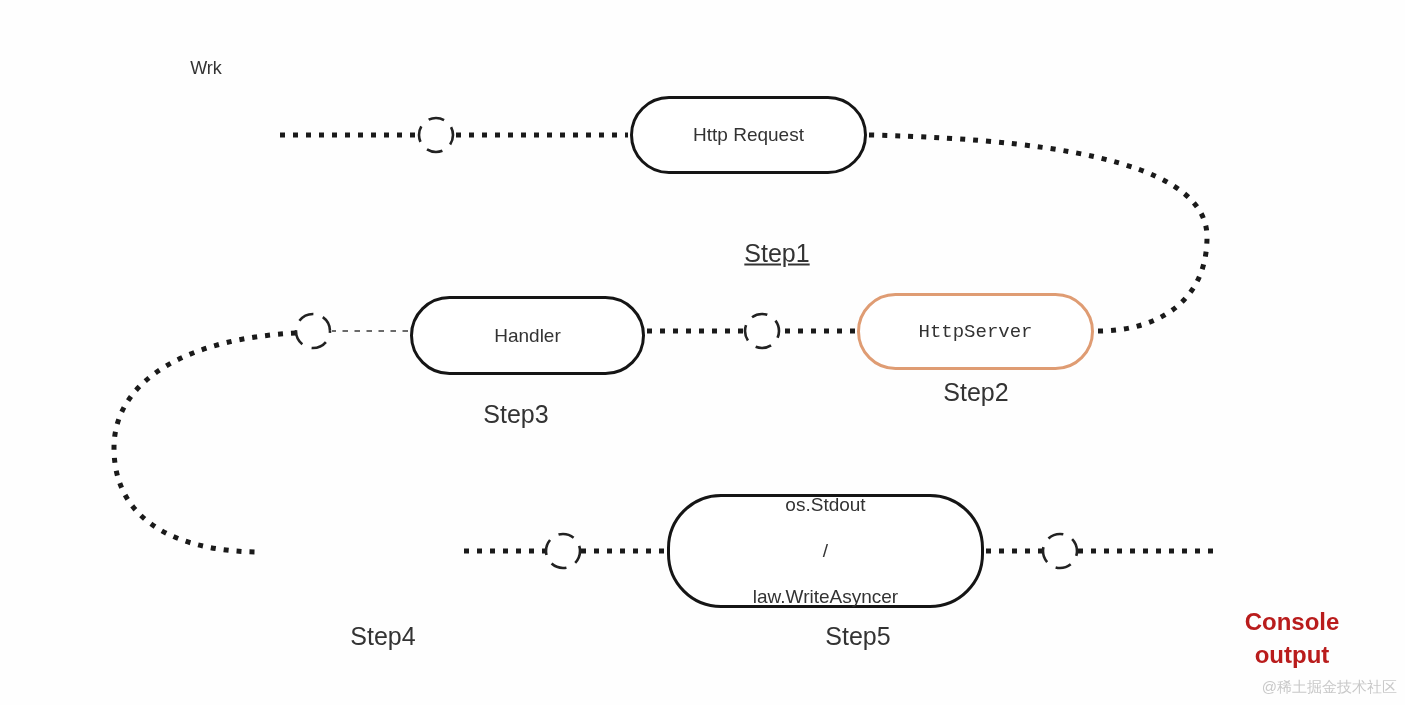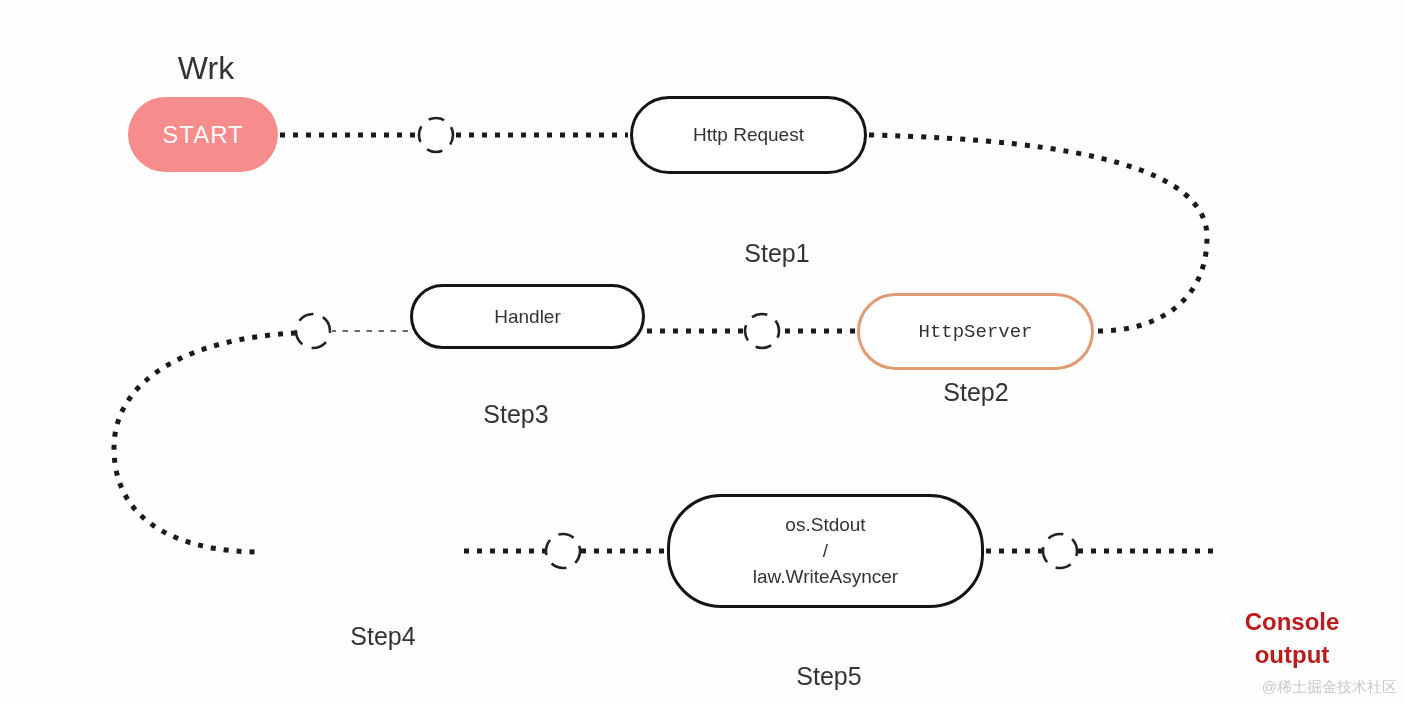--- a/index.html
+++ b/index.html
@@ -44,40 +44,40 @@
     color:var(--terminal-text);
     font-size:24px;
     font-weight:500;
     letter-spacing:1px;
     border:none;
   }
   .node.start{ left:128px; top:97px; width:150px; height:75px; border-radius:38px; background:var(--start-fill); }
   .node.finish{ left:1217px; top:515px; width:153px; height:75px; border-radius:38px; background:var(--finish-fill); }
 
   .node.http-request{ left:630px; top:96px; width:237px; height:78px; border-radius:39px; border:3.5px solid var(--node-border-dark);align-items:center; }
-  .node.handler{ left:410px; top:284px; width:235px; height:65px; border-radius:40px; border:3.5px solid var(--node-border-dark); }
+  .node.handler{ left:410px; top:296px; width:235px; height:79px; border-radius:40px; border:3.5px solid var(--node-border-dark); }
   .node.http-server{ left:857px; top:293px; width:237px; height:77px; border-radius:39px; border:3px solid var(--httpserver-border);font-family:Liberation Mono, monospace; }
   .node.zag-logger{ left:263px; top:514px; width:199px; height:75px; border-radius:38px; border:3px solid var(--zaglogger-border); }
-  .node.stdout{ left:667px; top:494px; width:317px; height:114px; border-radius:54px; border:3.5px solid var(--node-border-dark); flex-direction:column; line-height:26px; }
+  .node.stdout{ left:667px; top:494px; width:317px; height:114px; border-radius:54px; border:3.5px solid var(--node-border-dark); flex-direction:column; line-height:26px;gap:20px; }
 
   .caption{
     position:absolute;
     transform:translate(-50%,-50%);
     color:var(--label);
     font-size:25px;
     font-weight:500;
     white-space:nowrap;
     z-index:3;
   }
-  .caption.wrk{ left:206px; top:68px; font-size:32px; }
-  .caption.step1{ left:777px; top:253px; }
+  .caption.wrk{ left:206px; top:68px; font-size:18px; }
+  .caption.step1{ left:777px; top:253px;text-decoration:underline; }
   .caption.step2{ left:976px; top:392px; }
   .caption.step3{ left:516px; top:414px; }
   .caption.step4{ left:383px; top:636px; }
-  .caption.step5{ left:829px; top:636px;margin-top:40px; }
+  .caption.step5{ left:858px; top:636px; }
   .caption.console{
     left:1292px; top:638px;
     font-size:24px; font-weight:600; color:#b91c1c;
     text-align:center; line-height:33px;
   }
   .watermark{
     position:absolute;
     right:8px; top:678px;
     color:var(--watermark);
     font-size:15px;
@@ -112,23 +112,20 @@
     <path class="conn dots" d="M986 551 H1043"></path>
     <path class="conn dots" d="M1078 551 H1215"></path>
 
     <circle class="hook" cx="436" cy="135" r="17" stroke-dashoffset="6"></circle>
     <circle class="hook" cx="313" cy="331" r="17" stroke-dashoffset="14"></circle>
     <circle class="hook" cx="762" cy="331" r="17" stroke-dashoffset="9"></circle>
     <circle class="hook" cx="563" cy="551" r="17" stroke-dashoffset="3"></circle>
     <circle class="hook" cx="1060" cy="551" r="17" stroke-dashoffset="11"></circle>
   </svg>
 
-  <div class="node terminal start">
-    <span>START</span>
-  </div>
 
   <div class="node http-request">
     <span>Http Request</span>
   </div>
 
   <div class="node handler">
     <span>Handler</span>
   </div>
 
   <div class="node http-server">

